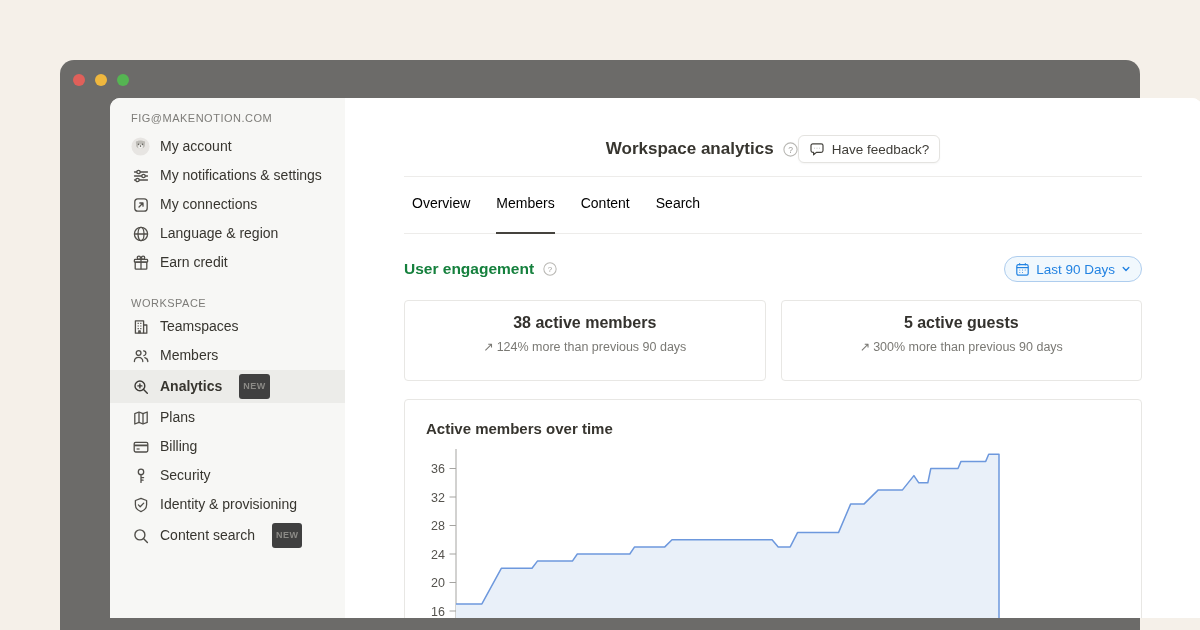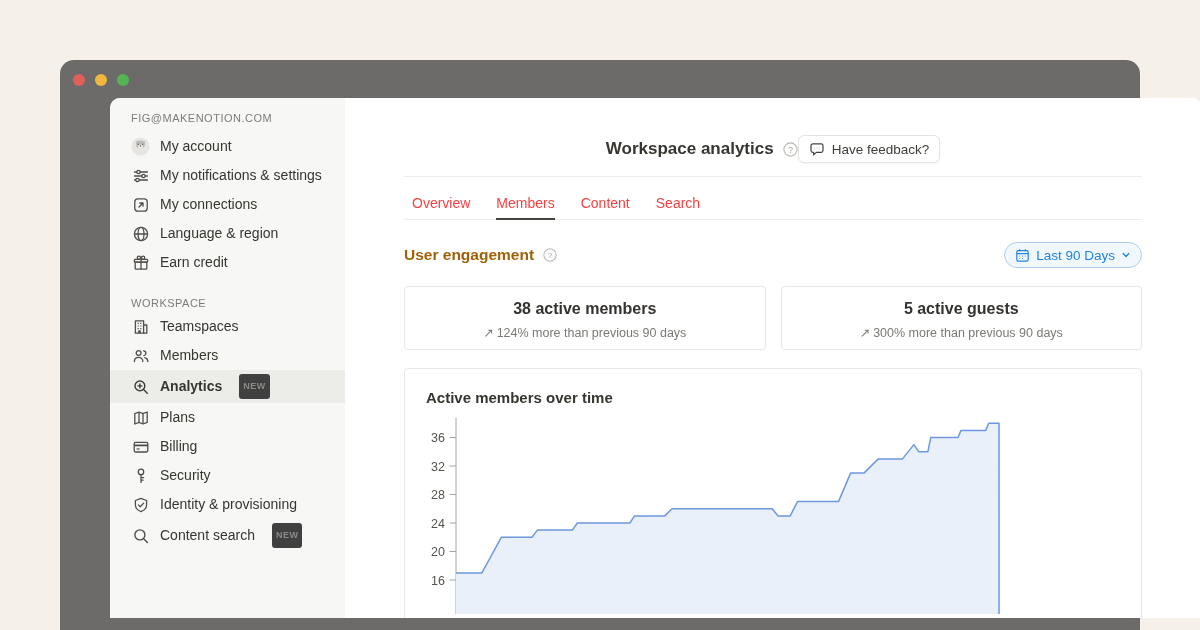--- a/index.html
+++ b/index.html
@@ -58,35 +58,35 @@
   .page-title { font-size: 17px; font-weight: 700; color: #37352F; }
   .feedback-btn {
     display: flex; align-items: center; gap: 7px; background: #fff;
     border: 1px solid #E4E3E0; border-radius: 6px; padding: 5px 10px;
     font-size: 13.5px; font-weight: 500; color: #3F3D38; cursor: pointer;
     box-shadow: 0 1px 2px rgba(0,0,0,0.04);
     font-family: "Liberation Sans", sans-serif;
   }
   .divider { border-bottom: 1px solid #EDECEA; margin-top: 13px; }
   .tabs { display: flex; gap: 26px; margin-top: 12px; padding-left: 8px; border-bottom: 1px solid #EDECEA; }
-  .tab { font-size: 14px; color: #ef4444; padding: 6px 0 7px; cursor: pointer; border-bottom: 2px solid transparent; margin-bottom: -1px; }
+  .tab { font-size: 14px; color: #000000; padding: 6px 0 21px; cursor: pointer; border-bottom: 2px solid transparent; margin-bottom: -1px; }
   .tab.selected { border-bottom-color: #45433E; }
   .engage-row { margin-top: 22px; display: flex; align-items: center; justify-content: space-between; }
   .engage-title-wrap { display: flex; align-items: center; gap: 9px; }
-  .engage-title { font-size: 15.5px; font-weight: 700; color: #a16207; }
+  .engage-title { font-size: 15.5px; font-weight: 700; color: #15803d; }
   .range-pill {
     display: flex; align-items: center; gap: 6px; height: 26px; padding: 0 10px;
     border: 1px solid #AECDEE; border-radius: 13px; background: #F1F8FD;
     color: #2383E2; font-size: 13.5px; font-weight: 500; cursor: pointer;
     font-family: "Liberation Sans", sans-serif;
   }
   .stats-row { margin-top: 18px; display: flex; gap: 15px; }
   .stat-card {
     flex: 1; border: 1px solid #E8E7E4; border-radius: 4px; text-align: center;
-    padding: 13px 0 9px; background: #fff;
+    padding: 13px 0 26px; background: #fff;
   }
   .stat-value { font-size: 16px; font-weight: 700; color: #34322E; }
   .stat-delta { margin-top: 7px; font-size: 12.5px; color: #7A7974; }
   .trend-arrow { margin-right: 3px; }
   .chart-card {
     margin-top: 18px; border: 1px solid #E8E7E4; border-radius: 4px;
     height: 400px; padding: 20px 0 0 21px; background: #fff; overflow: hidden;
   }
   .chart-title { font-size: 15px; font-weight: 700; color: #37352F; }
   .chart-svg { display: block; margin-top: 8px; margin-left: -21px; }

